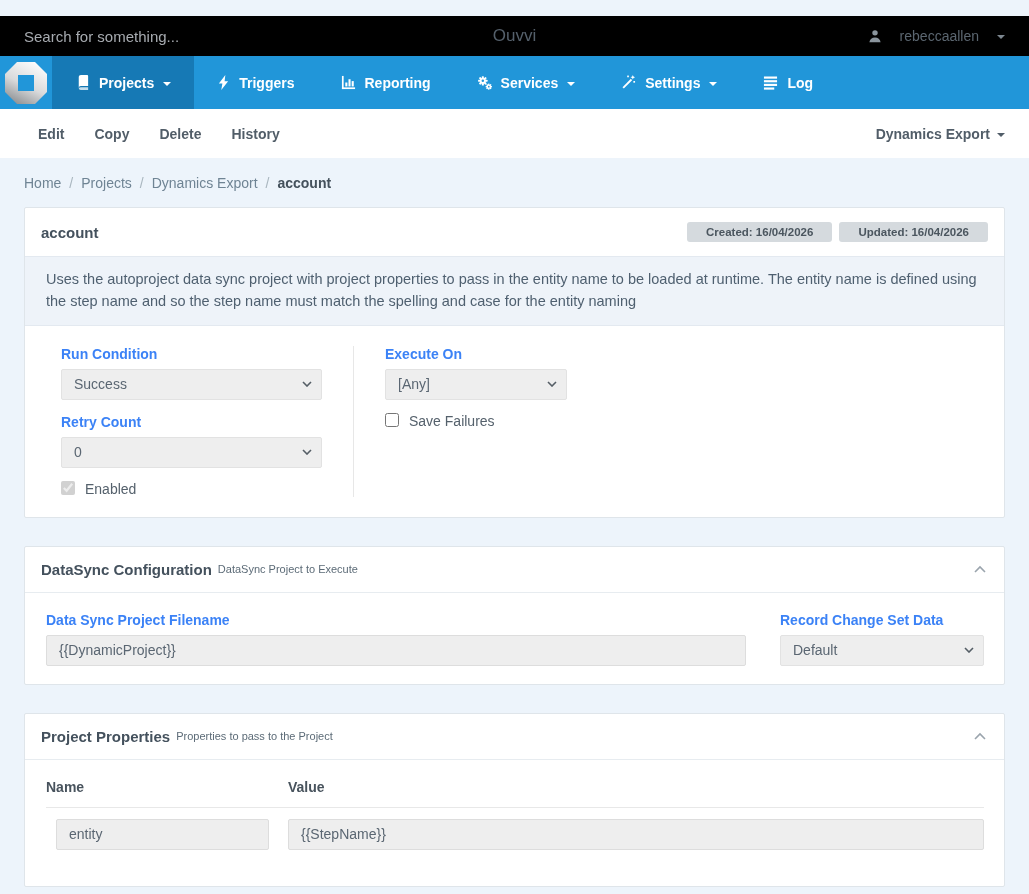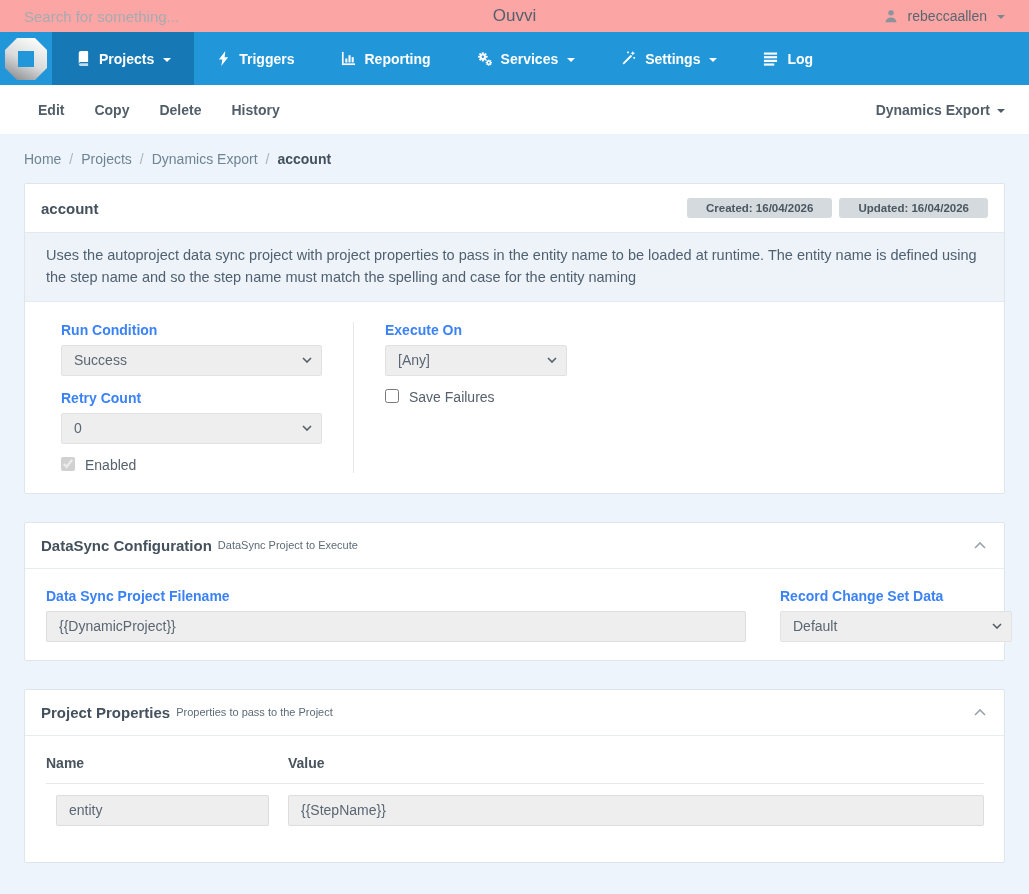--- a/index.html
+++ b/index.html
@@ -6,34 +6,34 @@
   html,body { margin:0; padding:0; }
   body {
     width:1029px; height:894px;
     background:#edf4fb;
     font-family:"Liberation Sans","DejaVu Sans",sans-serif;
     color:#4a5662;
     overflow:hidden;
   }
 
   
-  .topbar { height:32px; background:#fca5a5; display:flex; align-items:center; position:relative; }
+  .topbar { height:40px; background:#000000; display:flex; align-items:center; position:relative;margin-top:16px; }
   .search-input {
     border:none; outline:none; background:transparent;
     font-family:inherit; font-size:15px; color:#5a6670;
     padding:0 0 0 24px; width:430px;
   }
   .search-input::placeholder { color:#a7abb0; }
   .app-title {
     position:absolute; left:0; right:0; text-align:center;
     font-size:17px; color:#55606b; pointer-events:none;
   }
   .user-menu {
     margin-left:auto; padding-right:24px; z-index:1;
-    display:flex; align-items:center; gap:10px;
+    display:flex; align-items:center; gap:18px;
     font-size:14px; color:#5b6670; cursor:pointer;text-align:right;
   }
   .caret { width:0; height:0; border-left:4px solid transparent; border-right:4px solid transparent; border-top:4px solid currentColor; margin-top:2px; }
   .user-caret { color:#7d8790; }
 
   
   .navbar { height:53px; background:#2196d9; display:flex; align-items:stretch; }
   .logo { width:52px; display:flex; align-items:center; justify-content:center; cursor:pointer; }
   .nav-item {
     display:flex; align-items:center; gap:9px; padding:0 23px;
@@ -71,21 +71,21 @@
   }
 
   
   .stepform { display:flex; padding:20px 0 20px 36px; }
   .form-col-1 { width:293px; border-right:1px solid #e7e7e7; }
   .form-col-2 { padding-left:31px; }
   .form-label { font-weight:bold; font-size:14px; color:#3b82f6; margin-bottom:7px; }
   .form-label.gap-top { margin-top:14px; }
 
   .sel-wrap { position:relative; }
-  .w-261 { width:261px; } .w-182 { width:182px; } .w-212 { width:232px; }
+  .w-261 { width:261px; } .w-182 { width:182px; } .w-212 { width:204px; }
   select {
     width:100%; height:31px; appearance:none; -webkit-appearance:none; -moz-appearance:none;
     background:#eeeeee; border:1px solid #e2e2e2; border-radius:2px;
     color:#5a6672; font-size:14px; font-family:inherit; padding:0 28px 0 12px; cursor:pointer;
   }
   .sel-chev { position:absolute; right:10px; top:12px; pointer-events:none; color:#555e66; display:flex; }
 
   .check-row { display:flex; align-items:flex-start; gap:10px; font-size:14px; color:#55616c; margin-top:13px; }
   input[type=checkbox] { width:14px; height:14px; margin:0; cursor:pointer; }
   input[type=checkbox]:disabled { cursor:default; }

